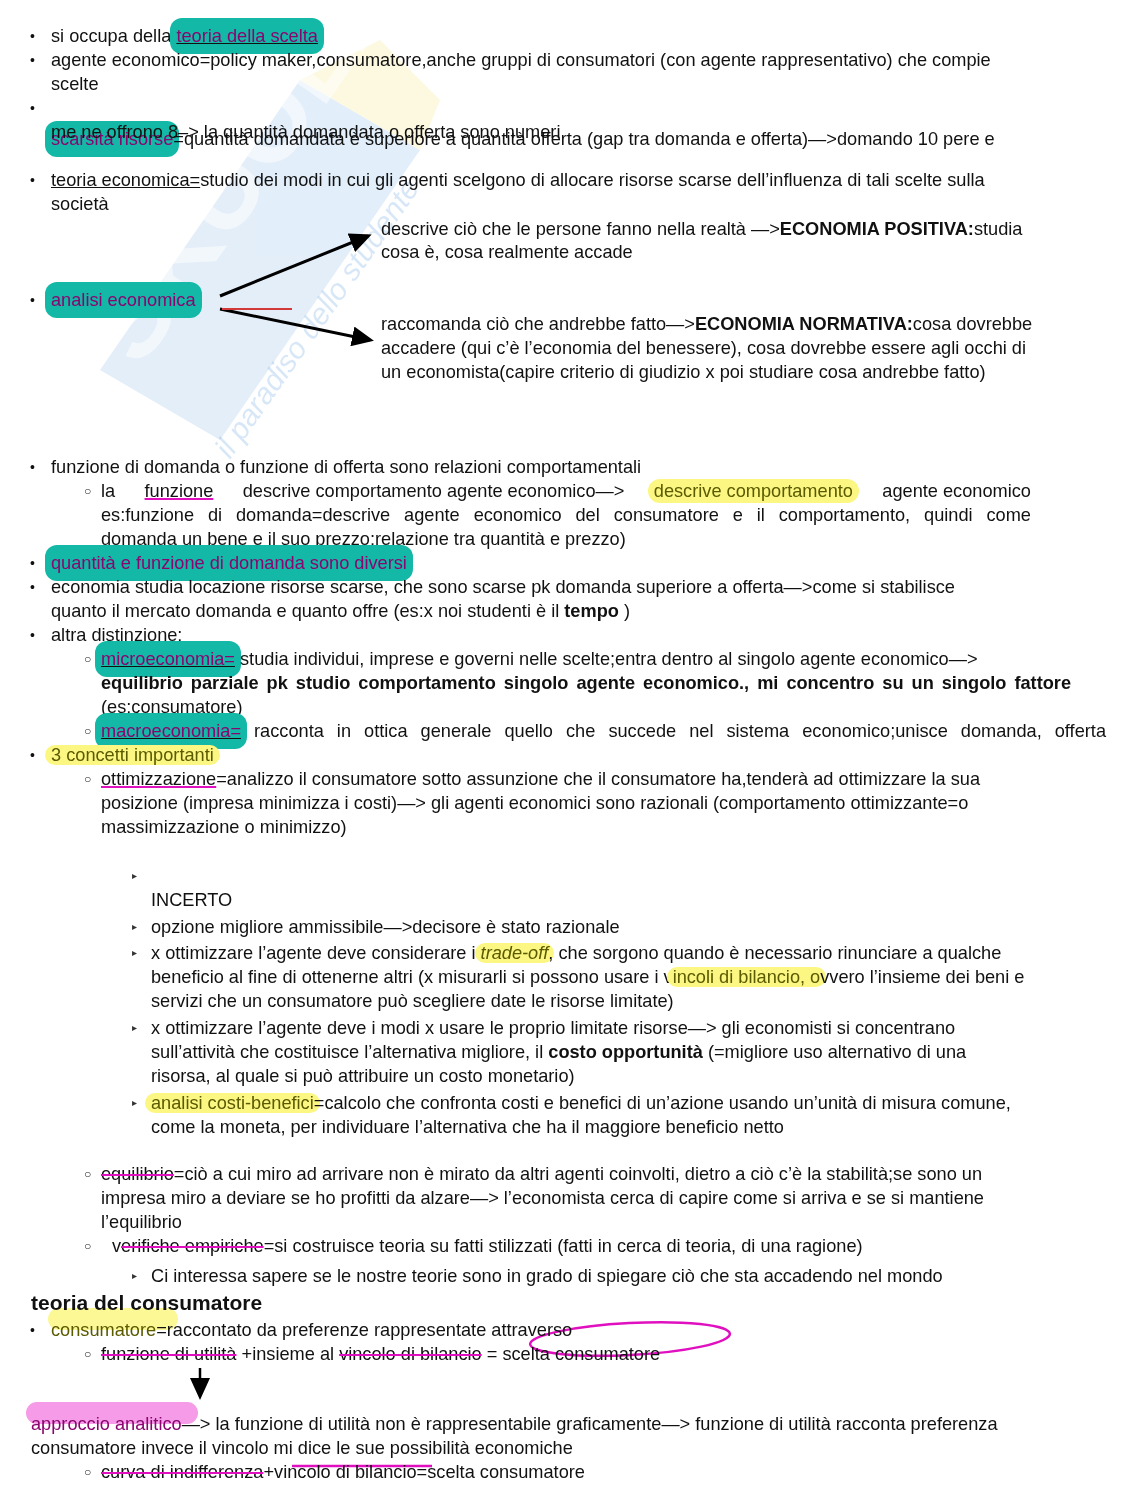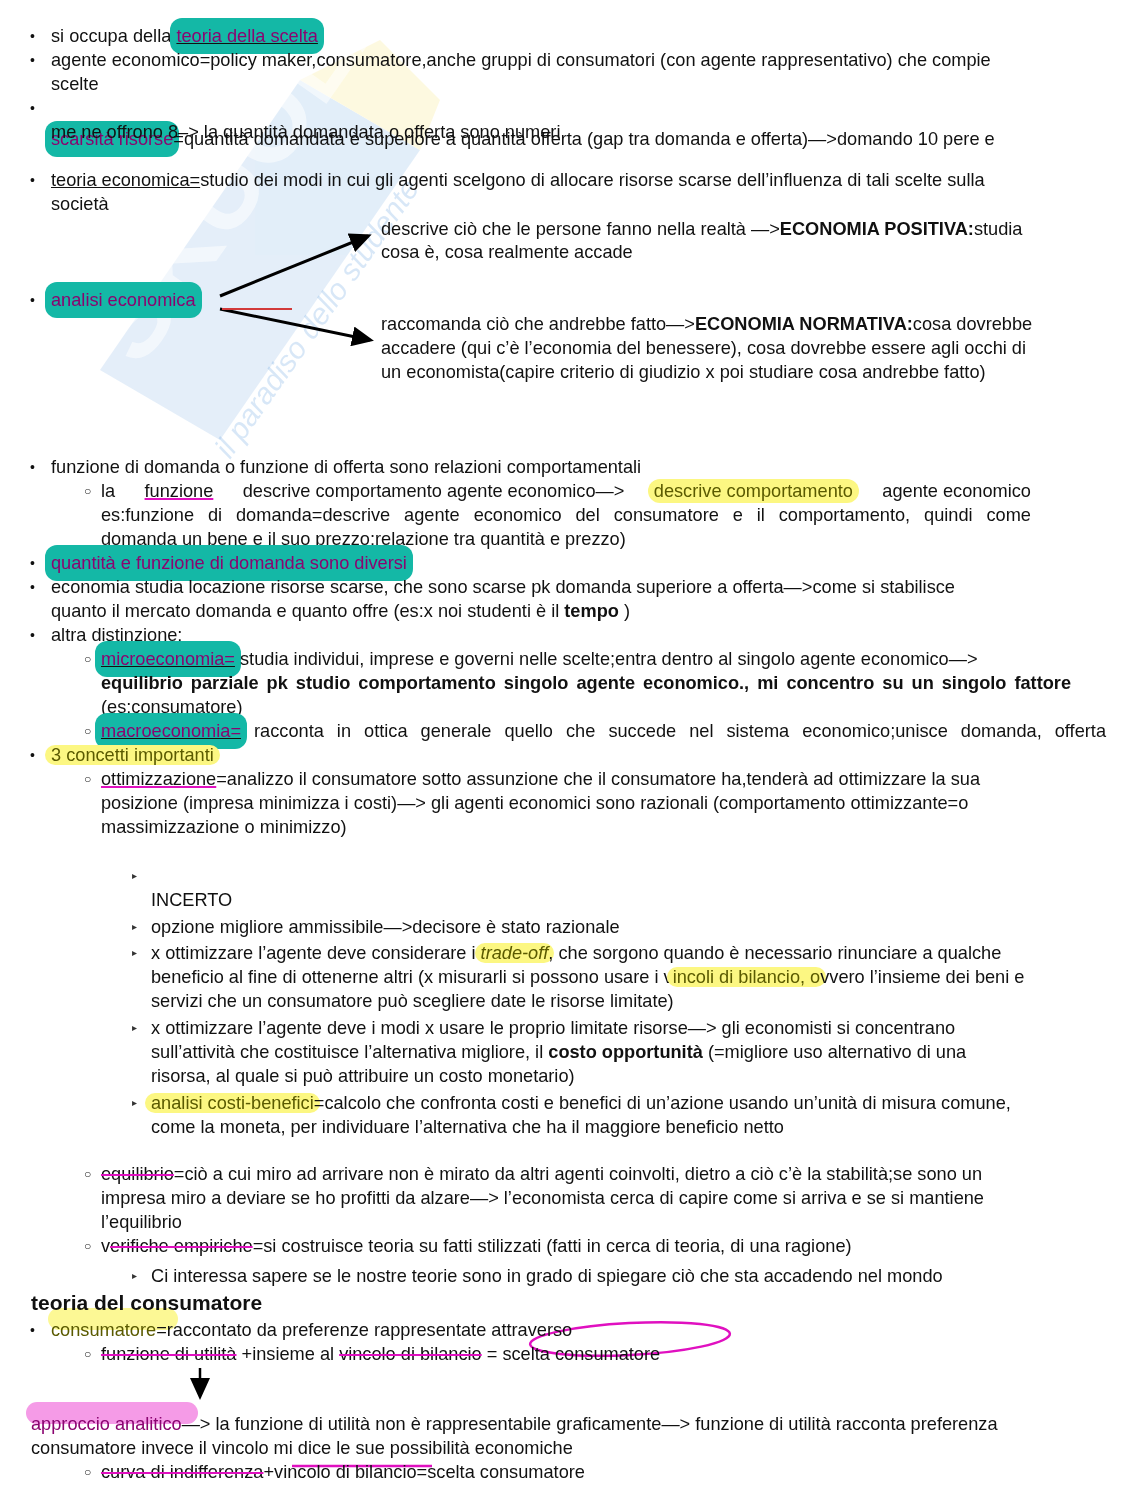--- a/index.html
+++ b/index.html
@@ -250,21 +250,21 @@
   <div class="ln" style="left:151px; top:1115px;">come la moneta, per individuare l’alternativa che ha il maggiore beneficio netto</div>
 
   <span class="sub-bul" style="left:84px; top:1162px;">○</span>
   <div class="ln" style="left:101px; top:1162px;">
     <span class="strike-pink">equilibrio</span><span>=ciò a cui miro ad arrivare non è mirato da altri agenti coinvolti, dietro a ciò c’è la stabilità;se sono un</span>
   </div>
   <div class="ln" style="left:101px; top:1186px;">impresa miro a deviare se ho profitti da alzare—&gt; l’economista cerca di capire come si arriva e se si mantiene</div>
   <div class="ln" style="left:101px; top:1210px;">l’equilibrio</div>
 
   <span class="sub-bul" style="left:84px; top:1234px;">○</span>
-  <div class="ln" style="left:101px; top:1234px;text-align:right;">
+  <div class="ln" style="left:112px; top:1234px;text-align:right;">
     <span>v</span><span class="strike-pink">erifiche empiriche</span><span>=si costruisce teoria su fatti stilizzati (fatti in cerca di teoria, di una ragione)</span>
   </div>
 
   <span class="tri-bul" style="left:132px; top:1264px;">▸</span>
   <div class="ln" style="left:151px; top:1264px;">Ci interessa sapere se le nostre teorie sono in grado di spiegare ciò che sta accadendo nel mondo</div>
 
   <div class="heading" style="left:31px; top:1290px;">
     <span>teoria del consumatore</span>
   </div>
   <div style="position:absolute; left:48px; top:1308px; width:130px; height:22px; background:#fcf782; border-radius:12px; opacity:0.85; z-index:-1;"></div>

